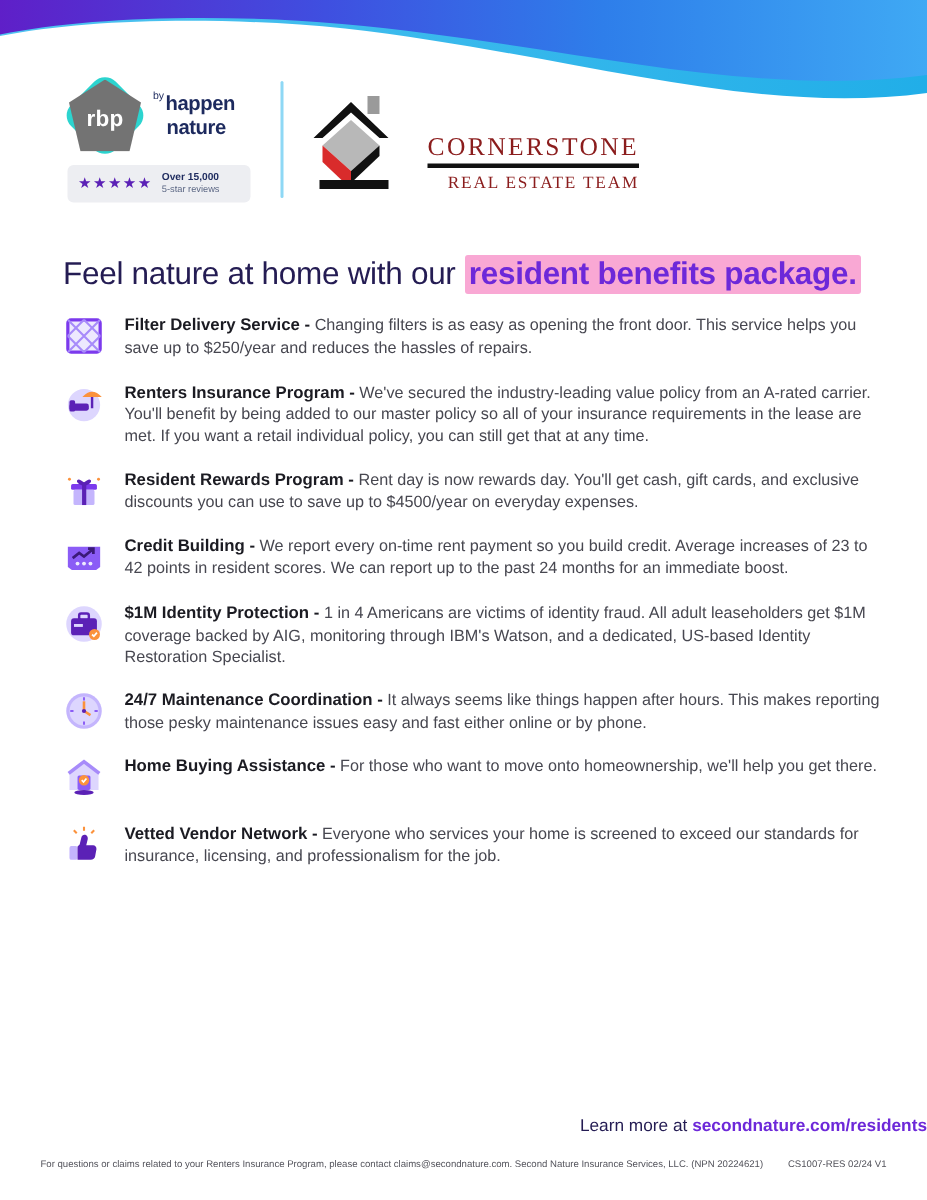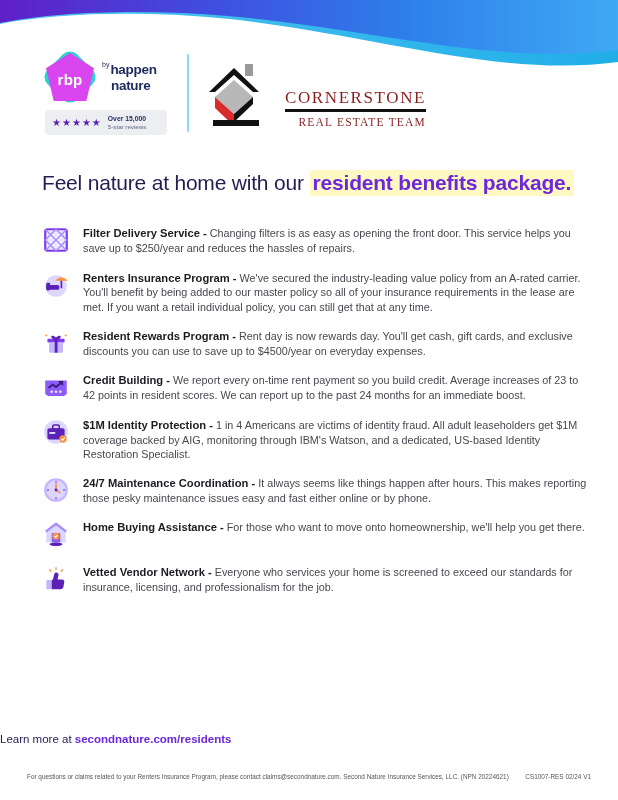--- a/index.html
+++ b/index.html
@@ -17,21 +17,21 @@
     display:flex; align-items:center;
   }
   .rbp-block { width:128px; }
   .rbp-top { display:flex; align-items:center; gap:7px; }
   .rbp-badge { position:relative; width:50px; height:50px; flex:0 0 auto; }
   .rbp-teal {
     position:absolute; inset:4px; background:#2cd4cf; border-radius:10px;
     transform:rotate(45deg);
   }
   .rbp-pent {
-    position:absolute; inset:1px; background:#d946ef;
+    position:absolute; inset:1px; background:#737373;
     clip-path:polygon(50% 0%, 100% 32%, 84% 100%, 16% 100%, 0% 32%);
     display:flex; align-items:center; justify-content:center;
   }
   .rbp-pent span { color:#fff; font-weight:bold; font-size:15px; margin-top:4px; letter-spacing:.2px; }
   .byline { line-height:1; }
   .byline .by { font-size:7px; color:#1d2a5e; vertical-align:top; margin-right:1px; }
   .byline .brand { display:inline-block; font-weight:bold; color:#1d2a5e; font-size:13.5px; line-height:.92; letter-spacing:-.3px; }
   .reviews-pill {
     margin-top:8px; background:#edeef2; border-radius:4px;
     padding:5px 7px; display:flex; align-items:center; gap:6px; width:122px;
@@ -51,31 +51,31 @@
   .cs-bar { height:3.5px; background:#111111; margin:3px 0 4px 0; }
   .cs-sub {
     font-family:"Liberation Serif", serif; color:#8b1d1d; font-size:11.5px;
     letter-spacing:1.2px; text-align:right; white-space:nowrap;
   }
   
   .headline { position:absolute; top:170px; left:42px; width:548px; font-size:21px; line-height:1.2; white-space:nowrap; }
   .headline .plain { color:#241c53; font-weight:500; letter-spacing:-.2px; }
   .headline .hl {
     color:#6d28d9; font-weight:bold; letter-spacing:-.2px;
-    background:#fef9c3; padding:1px 3px 2px 3px; border-radius:2px;
-  }
-  
-  .benefits { position:absolute; top:210px; left:42px; width:548px;margin-top:16px; }
+    background:#f9a8d4; padding:1px 3px 2px 3px; border-radius:2px;
+  }
+  
+  .benefits { position:absolute; top:210px; left:42px; width:548px; }
   .benefit { display:flex; align-items:flex-start; margin-bottom:14.5px; }
   .bicon { flex:0 0 30px; width:30px; height:30px; margin-right:11px; margin-top:0; }
   .bicon svg { width:28px; height:28px; display:block; }
   .btext { font-size:10.8px; line-height:1.33; color:#474750; width:505px; }
   .btext strong { color:#1b1b22; font-size:11.2px; font-weight:bold; }
   
-  .cta { position:absolute; bottom:55px; left:0; width:618px; text-align:left; font-size:11.5px; }
+  .cta { position:absolute; bottom:43px; left:0; width:618px; text-align:right; font-size:11.5px; }
   .cta .plain { color:#241c53; }
   .cta .link { color:#6d28d9; font-weight:bold; text-decoration:none; }
   .footer {
     position:absolute; bottom:20px; left:0; width:618px;
     display:flex; justify-content:space-between; align-items:flex-end;
     padding:0 27px; font-size:6.4px; color:#54545c;
   }
 </style>
 </head>
 <body>

